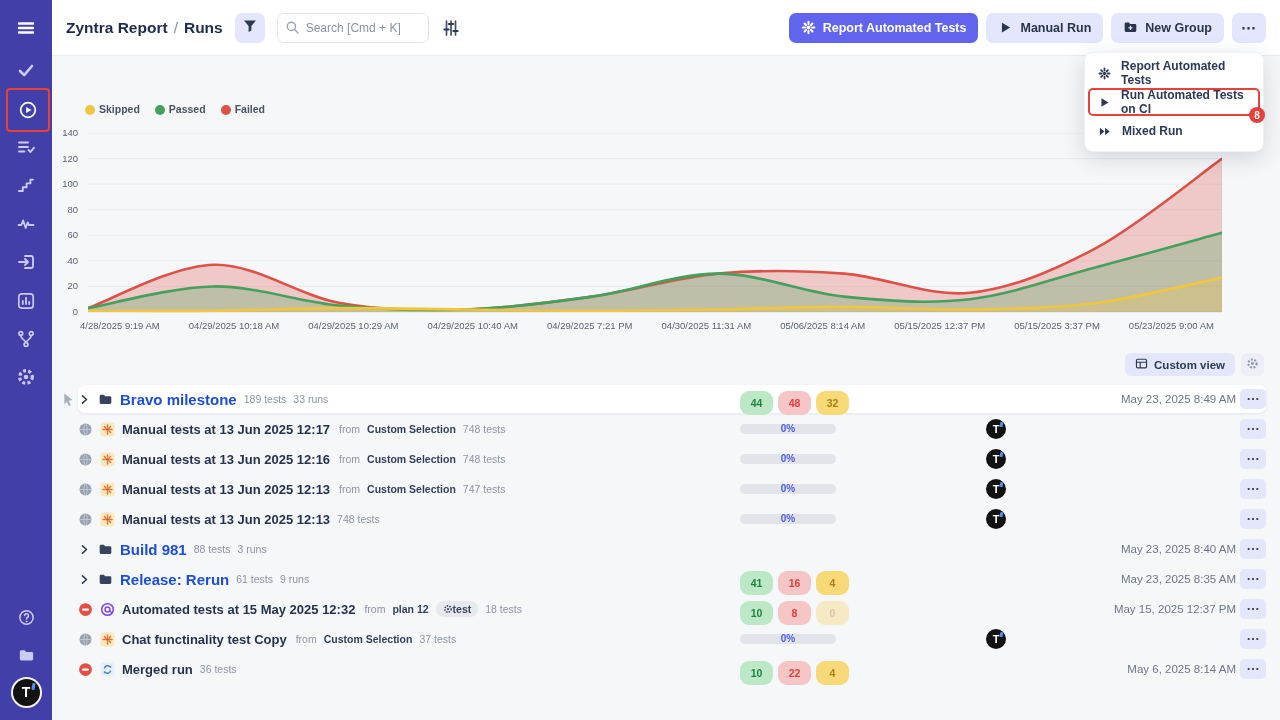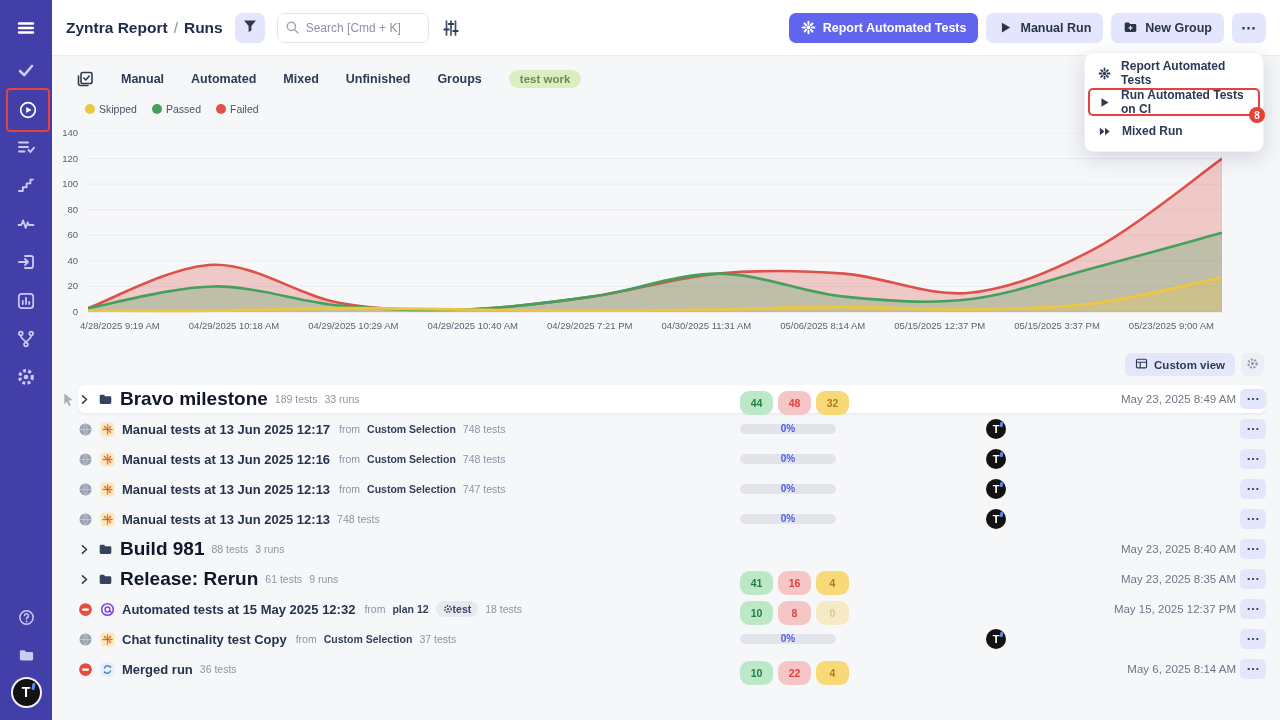--- a/index.html
+++ b/index.html
@@ -46,21 +46,21 @@
   .menu-item.hl{position:relative;margin:2px 3px;border:2px solid #e8403a;border-radius:5px;padding:0 8px;height:24px;}
   .menu-badge{position:absolute;right:-7px;bottom:-9px;width:16px;height:16px;border-radius:50%;background:#e8403a;
     color:#fff;font-size:10px;font-weight:700;display:flex;align-items:center;justify-content:center;}
   
   .tabs{position:absolute;left:24px;top:66px;height:26px;display:flex;align-items:center;gap:27px;}
   .tab{font-size:12.5px;font-weight:700;color:#2c3a55;cursor:pointer;white-space:nowrap;}
   .tab-icon{width:18px;height:18px;color:#2c3a55;cursor:pointer;display:flex;}
   .tag-pill{background:#dcedc2;color:#72894f;font-size:11.5px;font-weight:600;border-radius:10px;padding:3px 11px;cursor:pointer;}
   
   .legend{position:absolute;left:33px;top:103px;display:flex;gap:15px;align-items:center;}
-  .legend .li{display:flex;align-items:center;gap:4px;font-size:10.5px;font-weight:400;color:#4a5263;}
+  .legend .li{display:flex;align-items:flex-end;gap:4px;font-size:10.5px;font-weight:700;color:#4a5263;}
   .legend .dot{width:10px;height:10px;border-radius:50%;}
   .yticks div{position:absolute;left:0;width:26px;text-align:right;font-size:9.5px;color:#5a6270;}
   .chart-svg{position:absolute;left:36px;top:133px;}
   .xlabels{position:absolute;left:28px;top:320px;width:1134px;display:flex;justify-content:space-between;}
   .xlabels span{font-size:9.5px;color:#5a6270;white-space:nowrap;}
   
   .viewrow{position:absolute;top:353px;right:16px;display:flex;gap:6px;align-items:center;}
   .customview{height:23px;background:#e4e7fb;border:none;border-radius:6px;display:flex;align-items:center;gap:6px;
     padding:0 10px;font-size:11.5px;font-weight:700;color:#2c3a55;cursor:pointer;font-family:inherit;}
   .customview svg{width:13px;height:13px;}
@@ -68,21 +68,21 @@
   .gear-btn svg{width:13px;height:13px;}
   
   .rows{position:absolute;left:0;top:384px;width:100%;}
   .row{position:relative;height:30px;}
   .row .card{position:absolute;left:26px;right:14px;top:1px;bottom:1px;background:#fff;border-radius:7px;
     box-shadow:0 1px 3px rgba(20,30,60,.08);}
   .row-left{position:absolute;left:26px;top:0;height:30px;display:flex;align-items:center;gap:7px;z-index:2;}
   .ptr{position:absolute;left:10px;top:8px;width:13px;height:14px;z-index:3;}
   .chev{width:13px;height:13px;color:#2c3a55;cursor:pointer;display:flex;}
   .foldr{width:15px;height:15px;color:#37435e;display:flex;}
-  .g-title{font-size:19px;font-weight:700;color:#0f172a;cursor:pointer;}
+  .g-title{font-size:15px;font-weight:700;color:#1d4ed8;cursor:pointer;}
   .r-title{font-size:13px;font-weight:600;color:#26324d;cursor:pointer;}
   .meta{font-size:10.5px;color:#8d94a5;}
   .fromw{font-size:10.5px;color:#8d94a5;margin-left:2px;}
   .fromv{font-size:10.5px;font-weight:700;color:#333f5a;}
   .sicon{width:15px;height:15px;display:flex;}
   .sicon svg{width:15px;height:15px;}
   .tagpill{display:flex;align-items:center;background:#e8e9ee;border-radius:8px;height:16px;padding:0 7px;
     font-size:10.5px;font-weight:600;color:#3a4560;}
   .tagpill svg{width:10px;height:10px;color:#3a4560;}
   .badges{position:absolute;left:688px;top:7px;display:flex;gap:5px;z-index:2;}
@@ -282,35 +282,20 @@
         <div class="menu-item">
           <span class="mi">
             <svg viewBox="0 0 16 16">
               <path d="M2.3 3.4v9.2L7.9 8zM8.7 3.4v9.2L14.3 8z" fill="currentColor"></path>
             </svg>
           </span>
           <span>Mixed Run</span>
         </div>
       </div>
 
-    <nav class="tabs" id="tabs">
-        <span class="tab-icon">
-          <svg viewBox="0 0 18 18" stroke="currentColor" fill="none" stroke-width="1.6" stroke-linecap="round" stroke-linejoin="round">
-            <rect x="5" y="2.5" width="11" height="11" rx="1.8"></rect>
-            <path d="M7.8 8l2 2 3.4-4"></path>
-            <path d="M2.5 6v7.5a2 2 0 0 0 2 2H12"></path>
-          </svg>
-        </span>
-        <span class="tab">Manual</span>
-        <span class="tab">Automated</span>
-        <span class="tab">Mixed</span>
-        <span class="tab">Unfinished</span>
-        <span class="tab">Groups</span>
-        <span class="tag-pill">test work</span>
-      </nav>
 
     <div class="legend" id="legend">
         <span class="li">
           <span class="dot" style="background: rgb(238, 198, 63);"></span>
           <span>Skipped</span>
         </span>
         <span class="li">
           <span class="dot" style="background: rgb(68, 160, 92);"></span>
           <span>Passed</span>
         </span>

